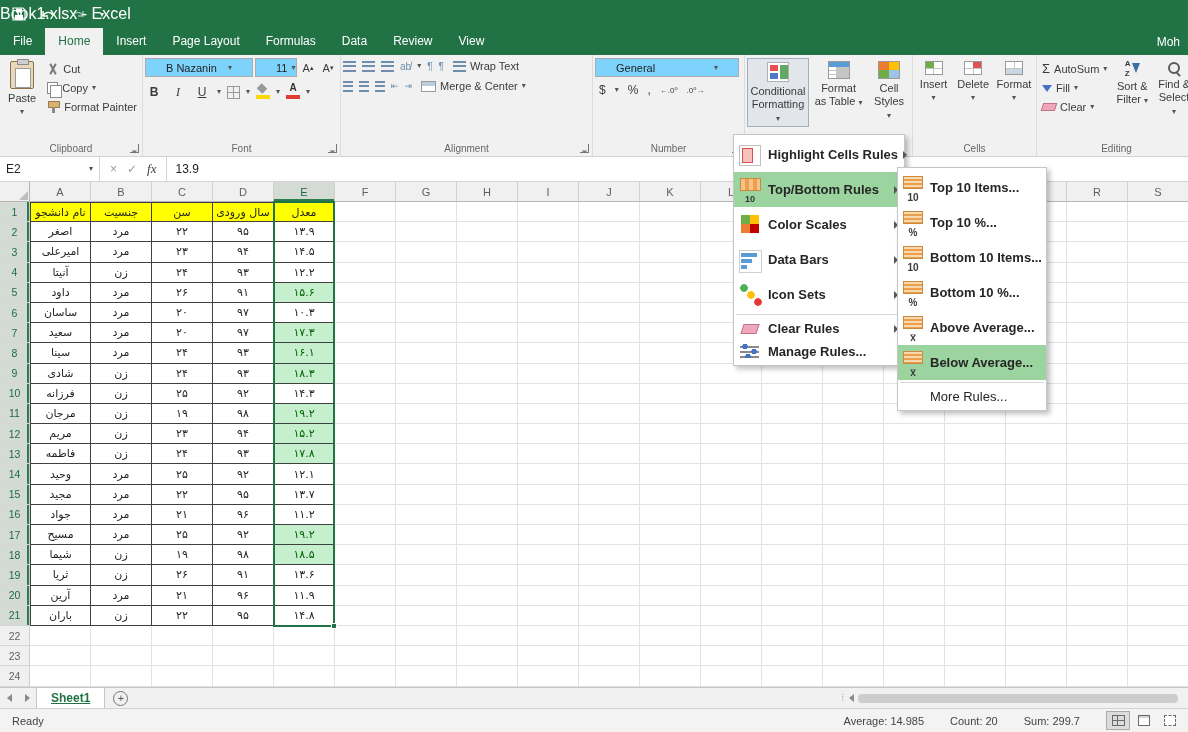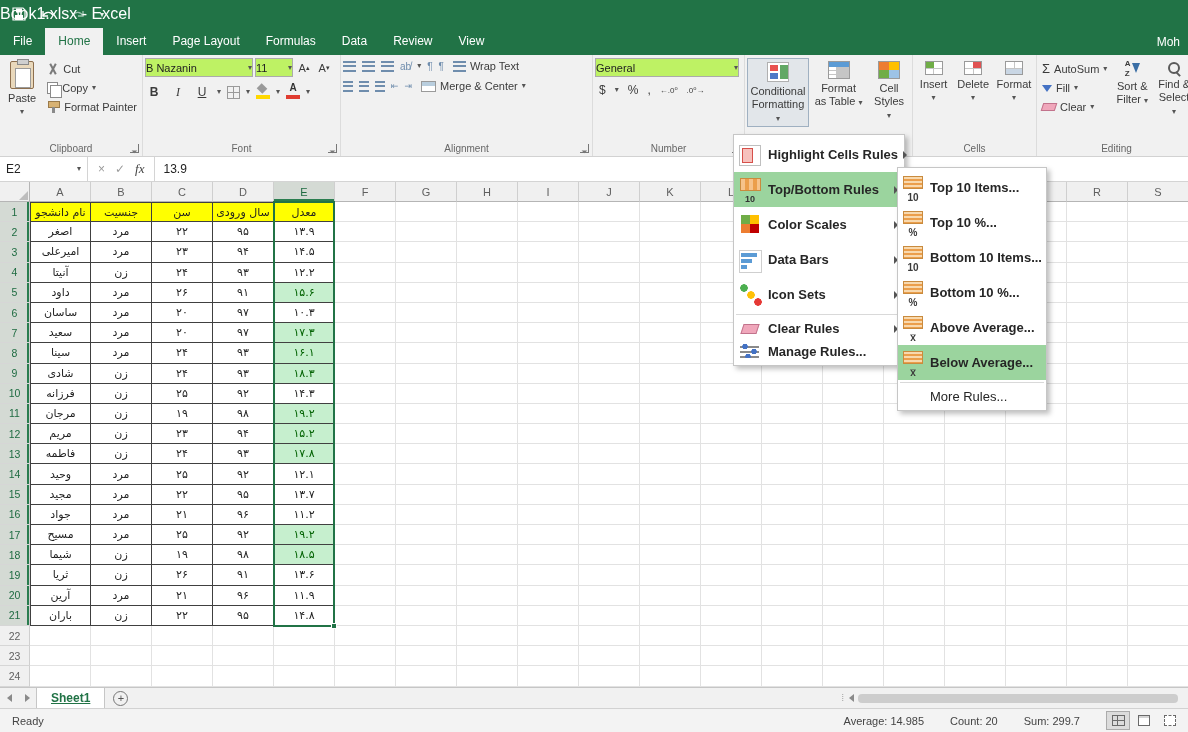--- a/index.html
+++ b/index.html
@@ -48,21 +48,21 @@
   .i-cut::before,.i-cut::after{content:"";position:absolute;left:5px;top:0;width:2px;height:12px;background:#7a7a7a}
   .i-cut::before{transform:rotate(28deg)}
   .i-cut::after{transform:rotate(-28deg)}
   .i-copy{width:11px;height:12px;border:1px solid #8a8a8a;background:#fff;position:relative}
   .i-copy::after{content:"";position:absolute;left:2px;top:2px;width:10px;height:11px;border:1px solid #8a8a8a;background:#fff}
   .i-brush{width:13px;height:12px;position:relative}
   .i-brush::before{content:"";position:absolute;top:0;left:1px;width:10px;height:5px;background:#d8b273;border:1px solid #9a7a4a}
   .i-brush::after{content:"";position:absolute;top:6px;left:5px;width:3px;height:6px;background:#8a8a8a}
 
   
-  .combo{background:#bef264;border:1px solid #ababab;height:19px;display:flex;align-items:center;justify-content:space-between;padding:0 0;gap:4px;color:#222}
+  .combo{background:#7dd3fc;border:1px solid #ababab;height:19px;display:flex;align-items:center;justify-content:space-between;padding:0 20px;gap:4px;color:#222}
   .fontbtn{width:18px;height:18px;display:flex;align-items:center;justify-content:center;color:#3b3b3b}
   .i-grow{font-size:11px}.i-grow sup{font-size:7px}
   .bld{font-weight:bold;font-size:12px}
   .itl{font-style:italic;font-family:"Liberation Serif",serif;font-size:12px}
   .und{text-decoration:underline;font-size:12px}
   .i-borders{width:13px;height:13px;border:1px solid #9a9a9a;background-image:linear-gradient(#9a9a9a,#9a9a9a),linear-gradient(#9a9a9a,#9a9a9a);background-size:100% 1px,1px 100%;background-position:center center;background-repeat:no-repeat}
   .i-fillc{width:14px;height:14px;position:relative}
   .i-fillc::before{content:"";position:absolute;left:2px;top:0;width:8px;height:7px;background:#9a9a9a;transform:rotate(45deg)}
   .i-fillc::after{content:"";position:absolute;left:0;bottom:0;width:14px;height:4px;background:#ffd800}
   .i-fontc{width:14px;height:14px;position:relative;text-align:center}
@@ -99,21 +99,21 @@
   .i-sort{width:15px;height:16px;position:relative}
   .i-sort::before{content:"A";position:absolute;left:0;top:-2px;font-size:8px;font-weight:bold;color:#3b3b3b}
   .i-sort::after{content:"Z";position:absolute;left:0;bottom:-1px;font-size:8px;font-weight:bold;color:#3b3b3b}
   .i-sort .sarr{position:absolute;right:0;top:2px;width:0;height:0;border-left:4px solid transparent;border-right:4px solid transparent;border-top:10px solid #3a6ea5}
   .i-find{width:14px;height:14px;position:relative}
   .i-find::before{content:"";position:absolute;left:1px;top:1px;width:8px;height:8px;border:2px solid #5a5a5a;border-radius:50%}
   .i-find::after{content:"";position:absolute;right:0;bottom:0;width:6px;height:2px;background:#5a5a5a;transform:rotate(45deg)}
 
   
   .formulabar{height:25px;background:#fff;border-bottom:1px solid #d4d4d4;display:flex;align-items:stretch}
-  .namebox{width:88px;border-right:1px solid #d4d4d4;display:flex;align-items:center;justify-content:space-between;padding:0 6px;font-size:12px;color:#222}
+  .namebox{width:100px;border-right:1px solid #d4d4d4;display:flex;align-items:center;justify-content:space-between;padding:0 6px;font-size:12px;color:#222}
   .fbtns{display:flex;align-items:center;gap:10px;padding:0 10px;border-right:1px solid #d4d4d4;color:#9a9a9a}
   .fx{font-style:italic;font-family:"Liberation Serif",serif;color:#444;font-size:13px}
   .fvalue{display:flex;align-items:center;padding-left:8px;font-size:12px;color:#222}
 
   
   .sheetarea{position:relative;height:505px;overflow:hidden;background:#fff}
   .chrow{display:flex;height:20px}
   .corner{width:30px;flex:0 0 30px;background:#f0f0f0;border-right:1px solid #b5b5b5;border-bottom:1px solid #b5b5b5;position:relative}
   .corner::after{content:"";position:absolute;right:1px;bottom:1px;width:0;height:0;border-left:9px solid transparent;border-bottom:9px solid #bdbdbd}
   .ch{width:61px;flex:0 0 61px;background:#f0f0f0;border-right:1px solid #cfcfcf;border-bottom:1px solid #b5b5b5;display:flex;align-items:center;justify-content:center;font-size:11px;color:#5f5f5f}

